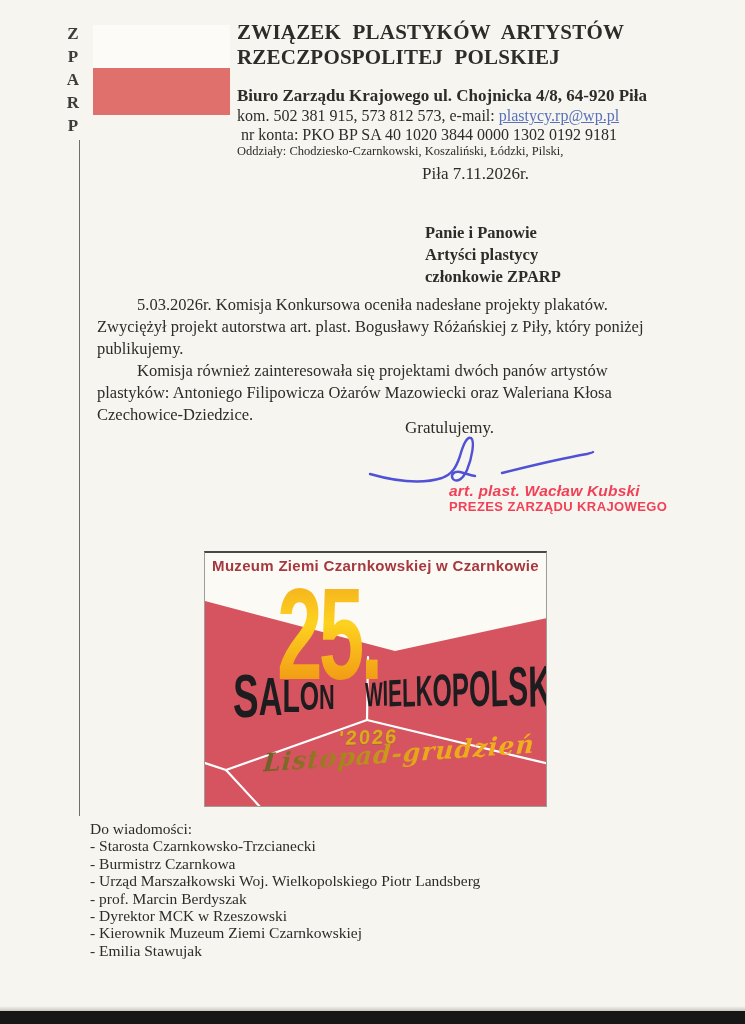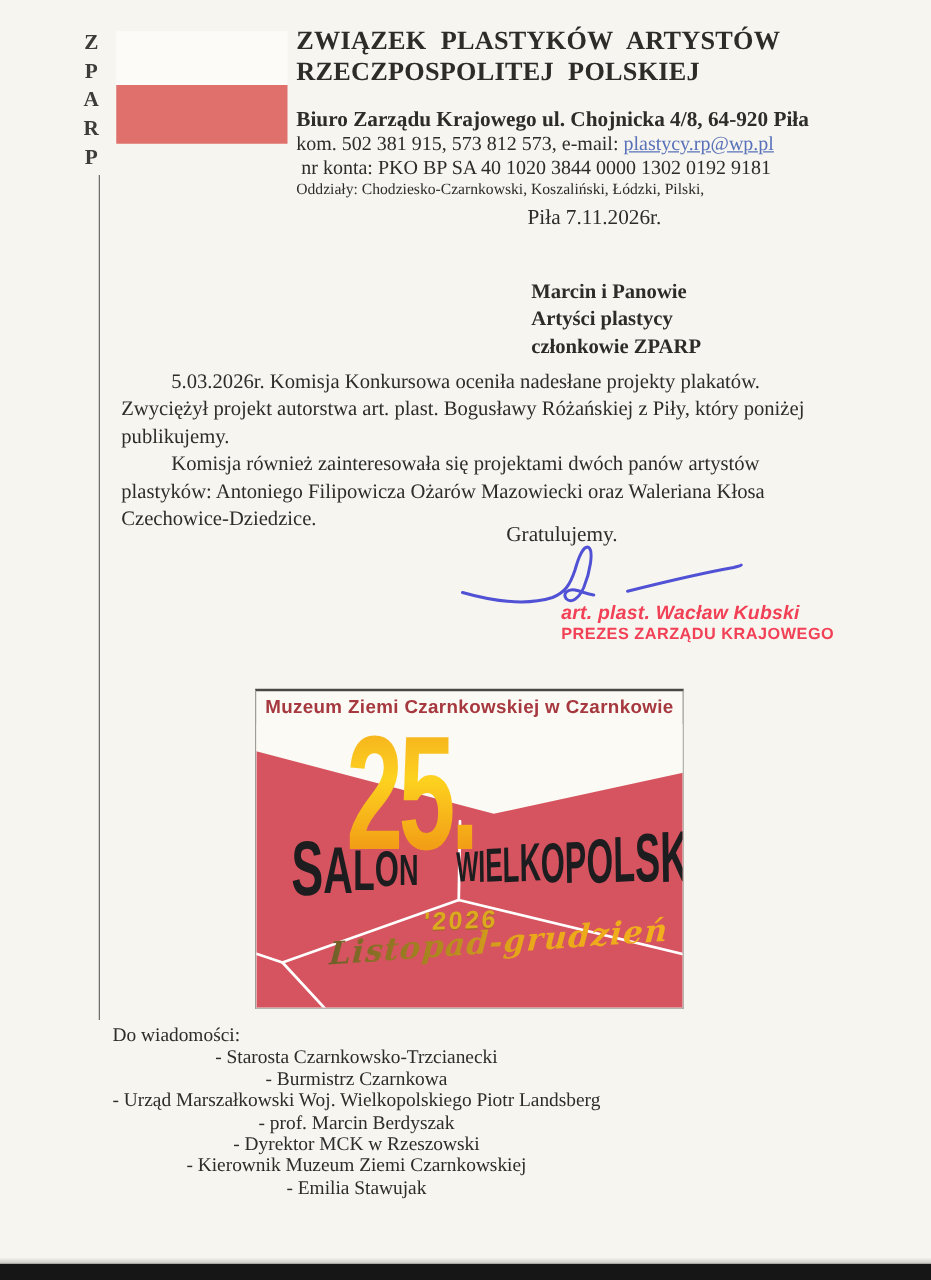--- a/index.html
+++ b/index.html
@@ -79,21 +79,21 @@
     font-family:"Liberation Sans",sans-serif;font-weight:bold;font-size:20px;letter-spacing:2px;
     color:#dcab1d;transform:rotate(-2deg) skewX(-6deg);text-shadow:0 1px 0 rgba(140,105,20,.55);}
   .poster-dates{position:absolute;left:58px;top:186px;z-index:3;
     font-family:"DejaVu Serif",serif;font-style:italic;font-weight:bold;font-size:25px;
     letter-spacing:1px;transform:rotate(-4deg) skewX(-8deg);
     background:linear-gradient(90deg,#6f5e2a 0%,#a4821f 28%,#e9a81a 58%,#f3b01c 100%);
     -webkit-background-clip:text;background-clip:text;color:transparent;}
 
   
   .distribution{position:absolute;left:90px;top:820px;font-size:15.5px;line-height:17.4px;}
-  .distribution .item{white-space:pre;text-align:center;}
+  .distribution .item{white-space:pre;}
 
   
   .fold-line{position:absolute;left:79px;top:140px;width:1px;height:676px;background:#585653;opacity:.85;}
   .scan-strip{position:absolute;left:0;bottom:0;width:100%;height:13px;background:#161616;}
   .scan-strip::before{content:"";position:absolute;left:0;top:-5px;width:100%;height:5px;
     background:linear-gradient(180deg,rgba(120,115,108,0) 0%,rgba(120,115,108,.35) 100%);}
 </style>
 </head>
 <body>
 
@@ -115,21 +115,21 @@
     <div class="org1">ZWIĄZEK PLASTYKÓW ARTYSTÓW</div>
     <div class="org2">RZECZPOSPOLITEJ POLSKIEJ</div>
     <div class="office">Biuro Zarządu Krajowego ul. Chojnicka 4/8, 64-920 Piła</div>
     <div class="contact"><span>kom. 502 381 915,  573 812 573,  e-mail: </span><span class="lh-link">plastycy.rp@wp.pl</span></div>
     <div class="account">nr konta: PKO BP SA 40 1020 3844 0000 1302 0192 9181</div>
     <div class="branches">Oddziały: Chodziesko-Czarnkowski, Koszaliński, Łódzki, Pilski,</div>
   </div>
 
   <div class="date-line">Piła 7.11.2026r.</div>
   <div class="addressee">
-    <div>Marcin i Panowie</div>
+    <div>Panie i Panowie</div>
     <div>Artyści plastycy</div>
     <div>członkowie ZPARP</div>
   </div>
 
   <div class="body-text">
     <p>5.03.2026r. Komisja Konkursowa oceniła nadesłane projekty plakatów. Zwyciężył projekt autorstwa  art. plast. Bogusławy Różańskiej z Piły, który poniżej publikujemy.</p>
     <p>Komisja również zainteresowała się projektami dwóch panów artystów plastyków: Antoniego Filipowicza Ożarów Mazowiecki oraz Waleriana Kłosa Czechowice-Dziedzice.</p>
   </div>
   <div class="closing">Gratulujemy.</div>
 

